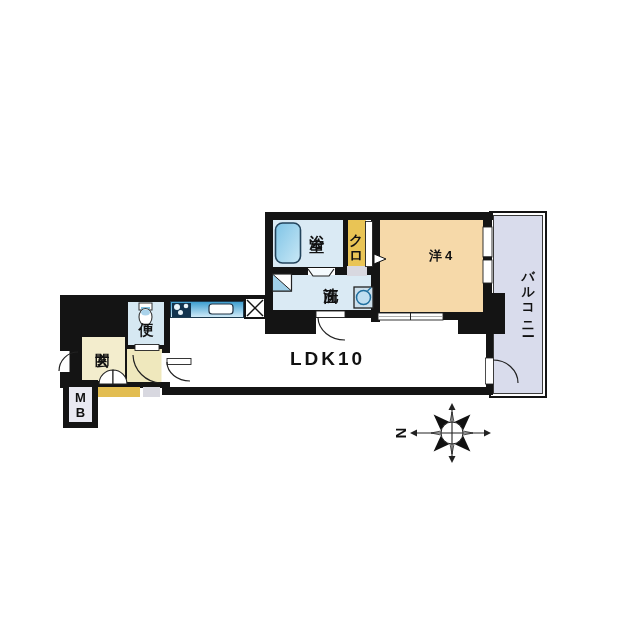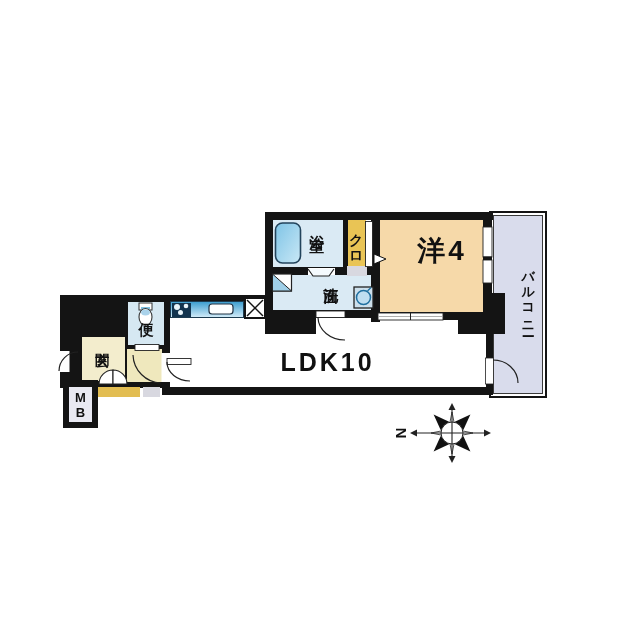--- a/index.html
+++ b/index.html
@@ -156,20 +156,20 @@
       <polygon points="452,403 448.5,410 455.5,410" fill="#222"></polygon>
       <polygon points="452,463 448.5,456 455.5,456" fill="#222"></polygon>
       <polygon points="410,433 417,429.5 417,436.5" fill="#222"></polygon>
       <polygon points="491,433 484,429.5 484,436.5" fill="#222"></polygon>
       <text x="401" y="438" text-anchor="middle" font-size="15" font-weight="bold" fill="#111" transform="rotate(-90 401 433)">N</text>
     </g>
   </svg>
 
   <div class="lbl v" style="left:309px;top:223px;font-size:15px;letter-spacing:2px;">浴室</div>
   <div class="lbl v" style="left:349px;top:224px;font-size:14px;letter-spacing:1px;">クロ</div>
-  <div class="lbl center" style="left:380px;top:236px;width:124px;font-size:28px;letter-spacing:3px;">洋4</div>
+  <div class="lbl center" style="left:380px;top:249px;width:124px;font-size:13px;letter-spacing:3px;">洋4</div>
   <div class="lbl v" style="left:323px;top:276px;font-size:15px;letter-spacing:2px;">洗面</div>
   <div class="lbl center" style="left:128px;top:322px;width:36px;font-size:15px;">便</div>
   <div class="lbl v" style="left:95px;top:341px;font-size:14px;letter-spacing:1px;">玄関</div>
-  <div class="lbl center" style="left:265px;top:349px;width:125px;font-size:25px;letter-spacing:3px;">LDK10</div>
+  <div class="lbl center" style="left:265px;top:349px;width:125px;font-size:19px;letter-spacing:3px;">LDK10</div>
   <div class="lbl v" style="left:521px;top:262px;font-size:13px;letter-spacing:2px;font-weight:bold;">バルコニー</div>
 
 </div>
 
 </body></html>

